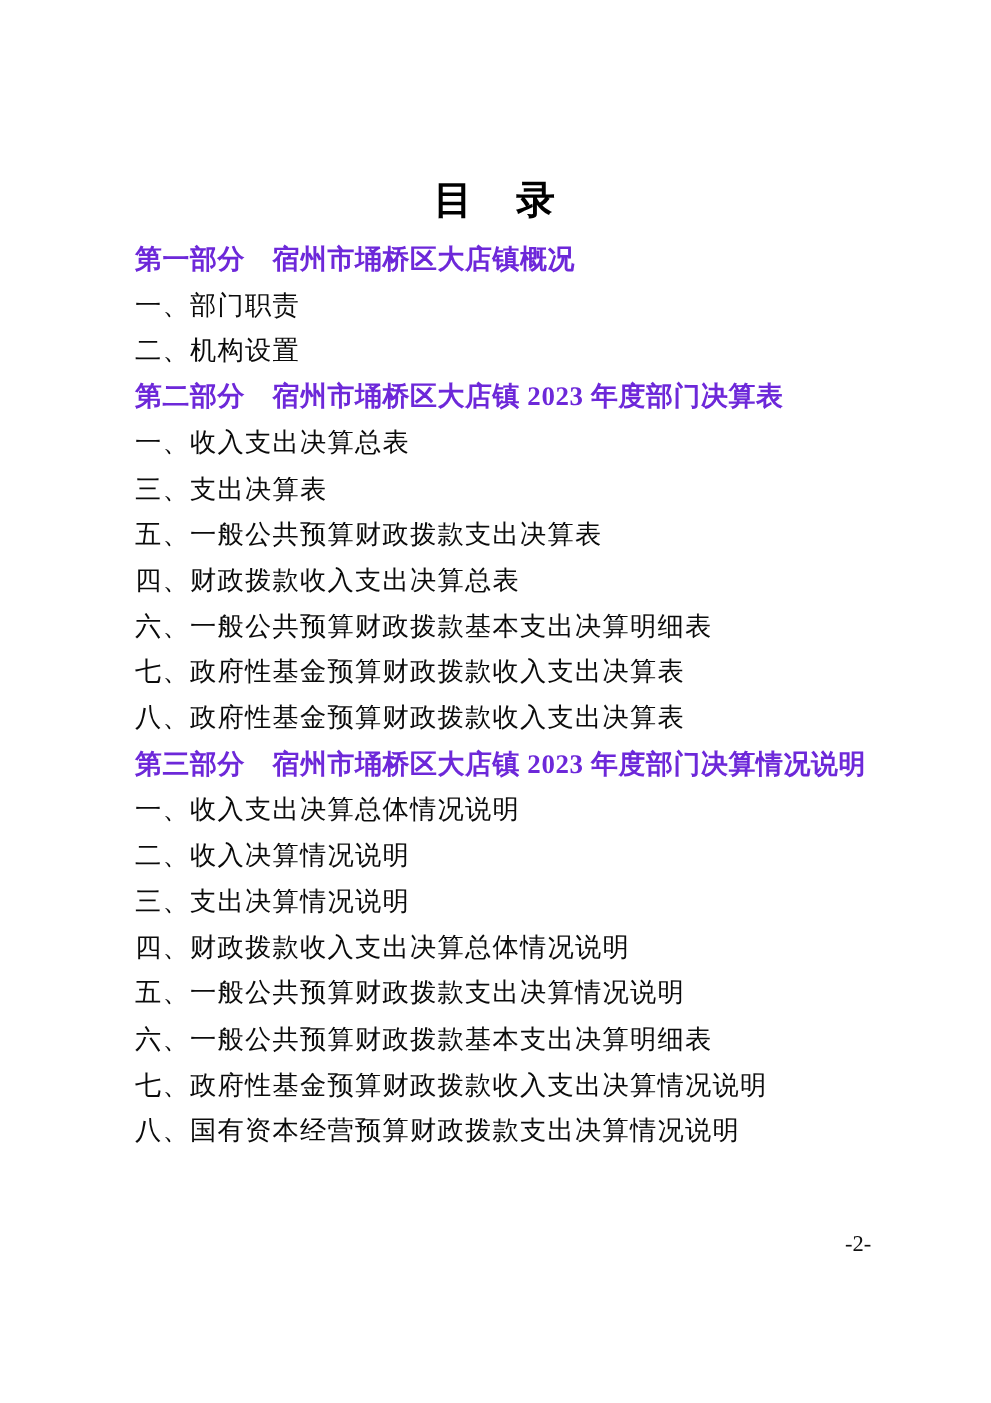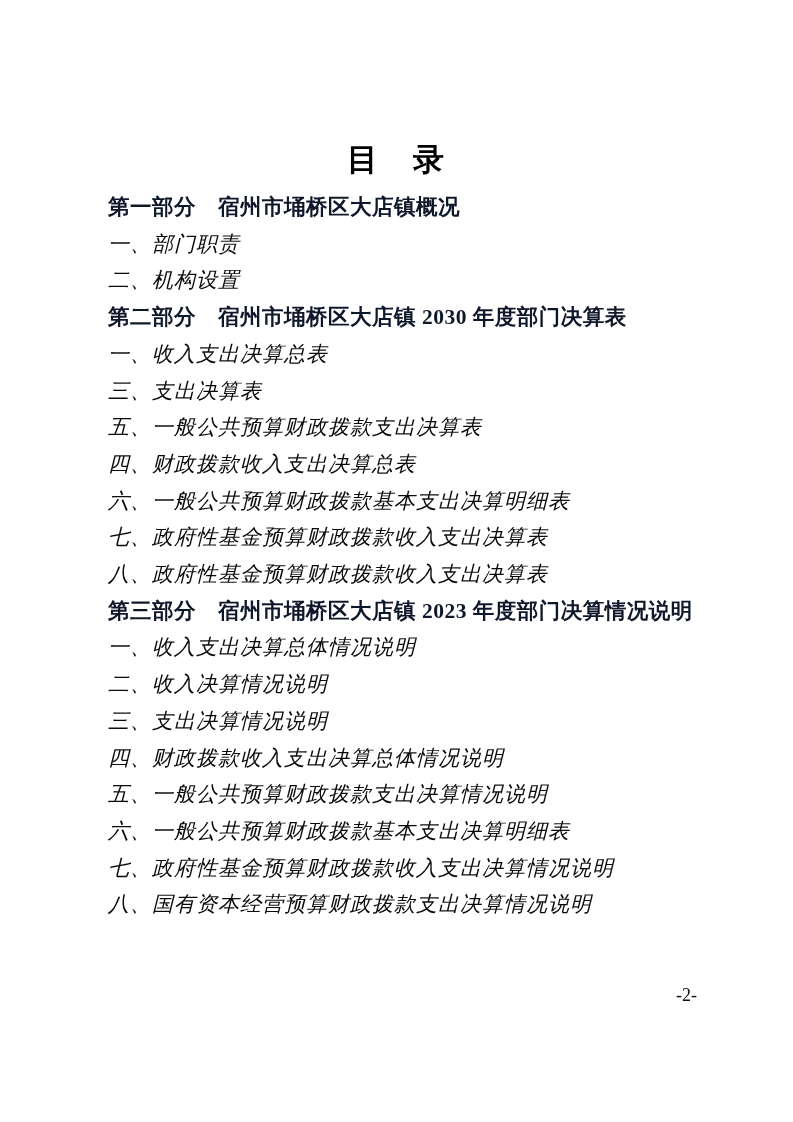--- a/index.html
+++ b/index.html
@@ -38,25 +38,24 @@
     font-size: 21px;
     line-height: 36.7px;
     white-space: normal;
     letter-spacing: 1px;
     color: #0b0b0b;
   }
   .toc-entry.section {
     font-weight: bold;
     font-size: 21.5px;
     letter-spacing: 0.5px;
-    color: #0f172a;
+    color: #6d28d9;
   }
   .toc-entry.item {
     font-weight: normal;
-    font-style: italic;
   }
   .page-number {
     position: absolute;
     top: 984px;
     right: 96px;
     font-size: 18px;
     line-height: 22px;
     color: #111111;
   }
 </style>
@@ -65,21 +64,21 @@
 
 <div class="page">
 
   <div class="doc-title">目　录</div>
 
   <div class="toc">
 
   <div class="toc-entry section">第一部分　宿州市埇桥区大店镇概况</div>
       <div class="toc-entry item">一、部门职责</div>
       <div class="toc-entry item">二、机构设置</div>
-      <div class="toc-entry section">第二部分　宿州市埇桥区大店镇 2030 年度部门决算表</div>
+      <div class="toc-entry section">第二部分　宿州市埇桥区大店镇 2023 年度部门决算表</div>
       <div class="toc-entry item">一、收入支出决算总表</div>
       <div class="toc-entry item">三、支出决算表</div>
       <div class="toc-entry item">五、一般公共预算财政拨款支出决算表</div>
       <div class="toc-entry item">四、财政拨款收入支出决算总表</div>
       <div class="toc-entry item">六、一般公共预算财政拨款基本支出决算明细表</div>
       <div class="toc-entry item">七、政府性基金预算财政拨款收入支出决算表</div>
       <div class="toc-entry item">八、政府性基金预算财政拨款收入支出决算表</div>
       <div class="toc-entry section">第三部分　宿州市埇桥区大店镇 2023 年度部门决算情况说明</div>
       <div class="toc-entry item">一、收入支出决算总体情况说明</div>
       <div class="toc-entry item">二、收入决算情况说明</div>

